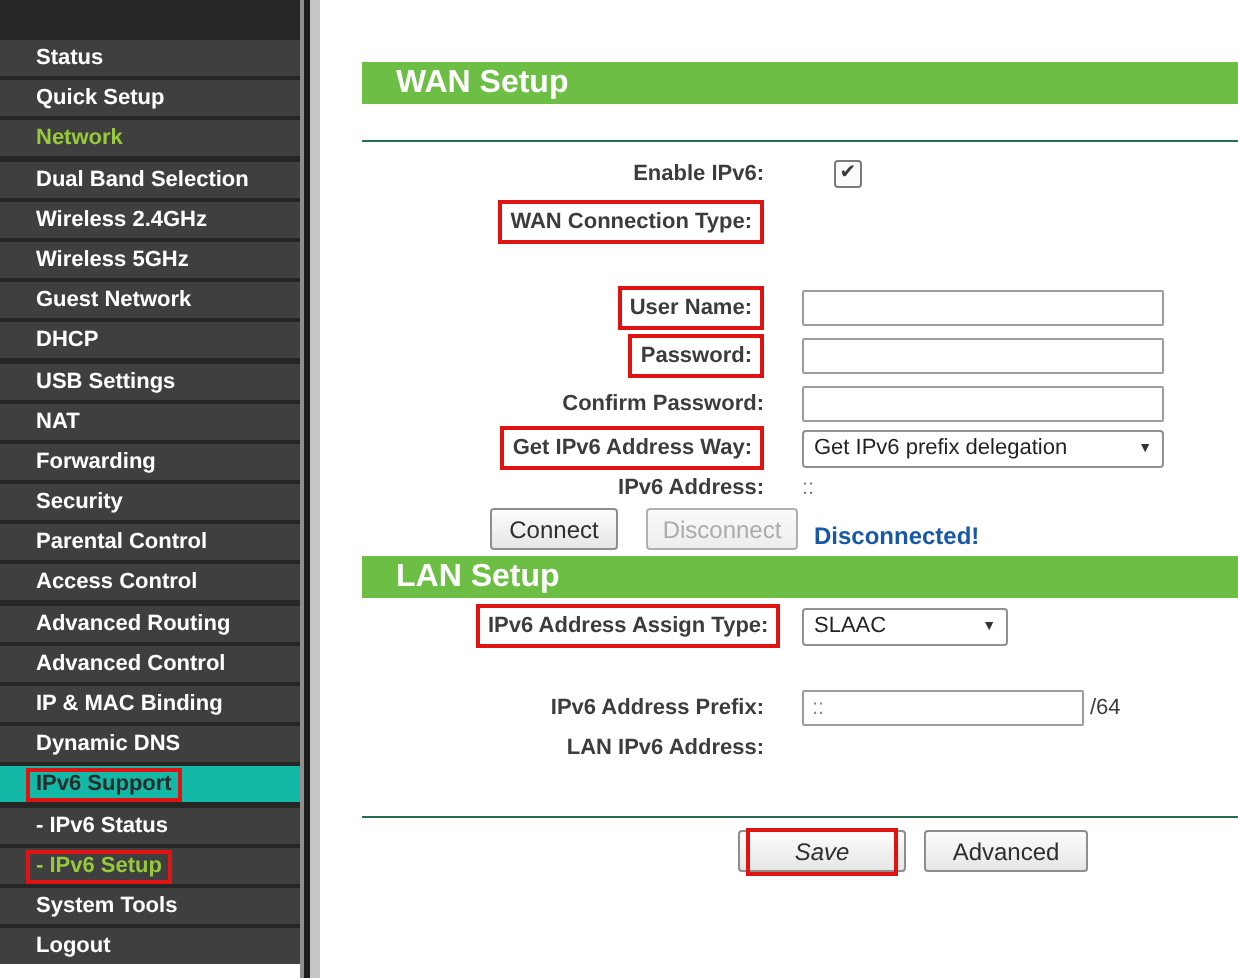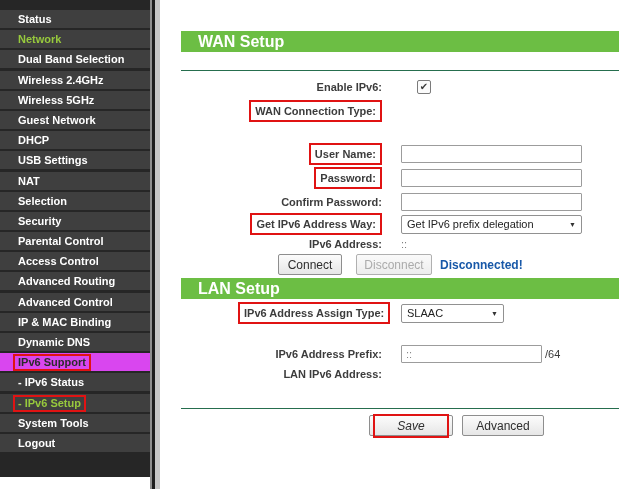--- a/index.html
+++ b/index.html
@@ -5,31 +5,31 @@
   html,body{margin:0;padding:0;}
   body{
     width:619px;height:489px;position:relative;overflow:hidden;
     background:#ffffff;
     font-family:"Liberation Sans","DejaVu Sans",sans-serif;
     -webkit-font-smoothing:antialiased;
   }
   
   .sidebar{
     position:absolute;left:0;top:0;width:150px;height:477px;
-    background:#262626;box-sizing:border-box;padding-top:10px;
+    background:#262626;box-sizing:border-box;padding-top:20px;
   }
   .side-item{
     height:18px;line-height:18px;margin-bottom:2.2px;
     background:#3f3f3f;color:#ffffff;
     font-size:11px;font-weight:bold;
     padding-left:18px;box-sizing:border-box;
     white-space:nowrap;cursor:pointer;
   }
   .side-item.green-text{color:#97C93D;}
-  .side-item.active{background:#d946ef;color:#2b2b2b;}
+  .side-item.active{background:#14b8a6;color:#2b2b2b;}
   .redbox-side{
     display:inline-block;border:2px solid #E01313;
     padding:0 3px;margin-left:-5px;line-height:13px;
   }
   .sep-a{position:absolute;left:150px;top:0;width:2px;height:489px;background:#8f8f8f;}
   .sep-b{position:absolute;left:152px;top:0;width:3px;height:489px;background:#1d1d1d;}
   .sep-c{position:absolute;left:155px;top:0;width:5px;height:489px;background:#c6c6c6;}
   
   .content{position:absolute;left:160px;top:0;width:459px;height:489px;background:#fff;}
   .section-bar{
@@ -78,29 +78,30 @@
   }
   .value-gray{font-size:11px;color:#808080;}
   .status-blue{font-size:12px;font-weight:bold;color:#1858A8;margin-left:8px;white-space:nowrap;}
   .suffix{font-size:11px;color:#3c3c3c;margin-left:3px;}
 </style>
 </head>
 <body>
 
 <div class="sidebar">
   <div class="side-item"><span>Status</span></div>
+  <div class="side-item"><span>Quick Setup</span></div>
   <div class="side-item green-text"><span>Network</span></div>
   <div class="side-item"><span>Dual Band Selection</span></div>
   <div class="side-item"><span>Wireless 2.4GHz</span></div>
   <div class="side-item"><span>Wireless 5GHz</span></div>
   <div class="side-item"><span>Guest Network</span></div>
   <div class="side-item"><span>DHCP</span></div>
   <div class="side-item"><span>USB Settings</span></div>
   <div class="side-item"><span>NAT</span></div>
-  <div class="side-item"><span>Selection</span></div>
+  <div class="side-item"><span>Forwarding</span></div>
   <div class="side-item"><span>Security</span></div>
   <div class="side-item"><span>Parental Control</span></div>
   <div class="side-item"><span>Access Control</span></div>
   <div class="side-item"><span>Advanced Routing</span></div>
   <div class="side-item"><span>Advanced Control</span></div>
   <div class="side-item"><span>IP &amp; MAC Binding</span></div>
   <div class="side-item"><span>Dynamic DNS</span></div>
   <div class="side-item active"><span class="redbox-side"><span>IPv6 Support</span></span></div>
   <div class="side-item"><span>- IPv6 Status</span></div>
   <div class="side-item"><span class="redbox-side" style="color:#97C93D"><span>- IPv6 Setup</span></span></div>
@@ -161,21 +162,21 @@
   </div>
 
   <div class="row" style="top:236px;height:16px">
     <div class="lbl">IPv6 Address:</div>
     <div class="fld">
       <span class="value-gray">::</span>
     </div>
   </div>
 
   <div class="row" style="top:253px;height:23px">
-    <div style="margin-left:118px;display:flex;align-items:center">
+    <div style="margin-left:85px;display:flex;align-items:flex-end">
       <div class="btn" style="width:64px">
           <span>Connect</span>
         </div>
       <div class="btn disabled" style="width:76px;margin-left:14px">
           <span>Disconnect</span>
         </div>
       <span class="status-blue">Disconnected!</span>
     </div>
   </div>
 

